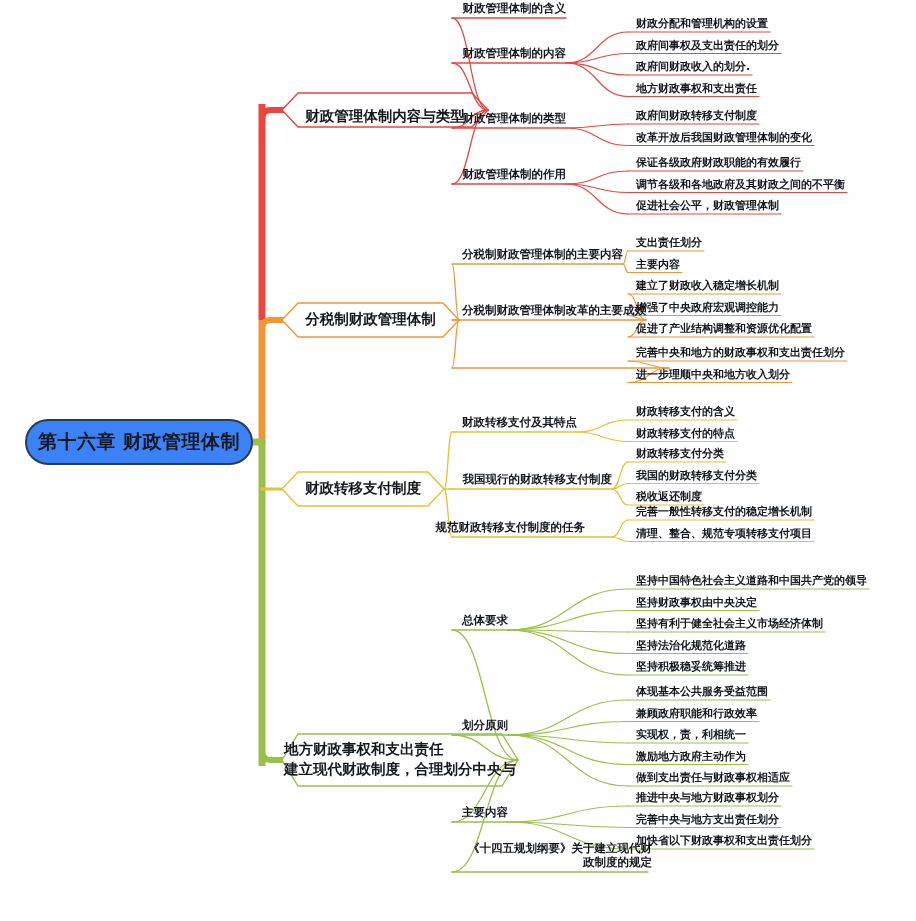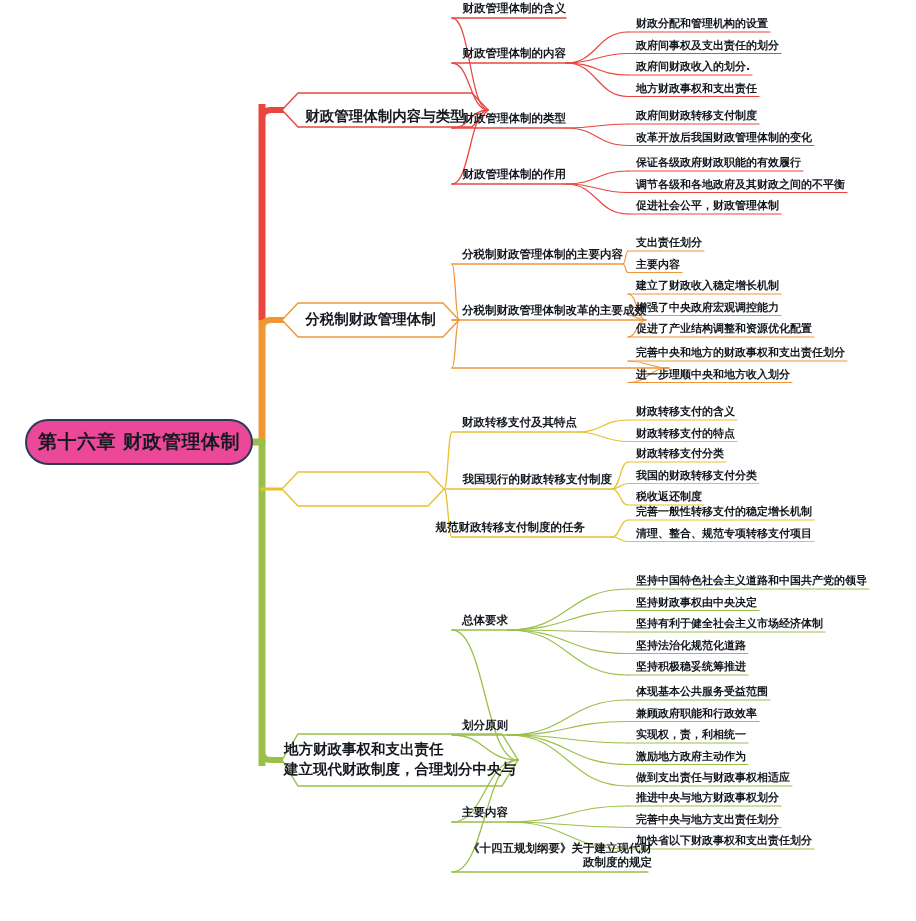--- a/index.html
+++ b/index.html
@@ -8,21 +8,21 @@
     width:916px;height:921px;position:relative;overflow:hidden;
   }
   #map{position:absolute;left:0;top:0;width:916px;height:921px;}
   svg#wires{position:absolute;left:0;top:0;width:916px;height:921px;pointer-events:none;}
 
   .node{position:absolute;box-sizing:border-box;white-space:nowrap;}
 
   
   .root{
     left:25px;top:419px;width:228px;height:46px;
-    border:2px solid #2b3a55;border-radius:24px;background:#ec4899;
+    border:2px solid #2b3a55;border-radius:24px;background:#3b82f6;
     display:flex;align-items:center;justify-content:center;
     font-size:19px;font-weight:bold;color:#14181f;letter-spacing:.5px;
   }
 
   
   .lvl1{
     display:flex;align-items:center;justify-content:center;
     font-size:14.5px;font-weight:bold;color:#14181f;
     background:#ffffff;text-align:center;line-height:1.35;
   }
@@ -186,20 +186,23 @@
     </div>
     <div class="node lvl2" style="left: 456px; width: 171px; top: 248px;"><span>分税制财政管理体制的主要内容</span></div>
     <div class="node lvl3" style="left: 632px; top: 236px;"><span>支出责任划分</span></div>
     <div class="node lvl3" style="left: 632px; top: 257.5px;"><span>主要内容</span></div>
     <div class="node lvl2" style="left: 456px; width: 194px; top: 304px;"><span>分税制财政管理体制改革的主要成效</span></div>
     <div class="node lvl3" style="left: 632px; top: 279px;"><span>建立了财政收入稳定增长机制</span></div>
     <div class="node lvl3" style="left: 632px; top: 300.5px;"><span>增强了中央政府宏观调控能力</span></div>
     <div class="node lvl3" style="left: 632px; top: 322px;"><span>促进了产业结构调整和资源优化配置</span></div>
     <div class="node lvl3" style="left: 632px; top: 346px;"><span>完善中央和地方的财政事权和支出责任划分</span></div>
     <div class="node lvl3" style="left: 632px; top: 367.5px;"><span>进一步理顺中央和地方收入划分</span></div>
+    <div class="node lvl1" style="left: 282px; top: 472px; width: 162px; height: 34px; background: transparent;">
+      <div class="hexbox">财政转移支付制度</div>
+    </div>
     <div class="node lvl2" style="left: 456px; width: 125px; top: 416px;"><span>财政转移支付及其特点</span></div>
     <div class="node lvl3" style="left: 632px; top: 405px;"><span>财政转移支付的含义</span></div>
     <div class="node lvl3" style="left: 632px; top: 426.5px;"><span>财政转移支付的特点</span></div>
     <div class="node lvl2" style="left: 456px; width: 160px; top: 473px;"><span>我国现行的财政转移支付制度</span></div>
     <div class="node lvl3" style="left: 632px; top: 447px;"><span>财政转移支付分类</span></div>
     <div class="node lvl3" style="left: 632px; top: 468.5px;"><span>我国的财政转移支付分类</span></div>
     <div class="node lvl3" style="left: 632px; top: 490px;"><span>税收返还制度</span></div>
     <div class="node lvl2" style="left: 429px; width: 160px; top: 521px;"><span>规范财政转移支付制度的任务</span></div>
     <div class="node lvl3" style="left: 632px; top: 505px;"><span>完善一般性转移支付的稳定增长机制</span></div>
     <div class="node lvl3" style="left: 632px; top: 526.5px;"><span>清理、整合、规范专项转移支付项目</span></div>

